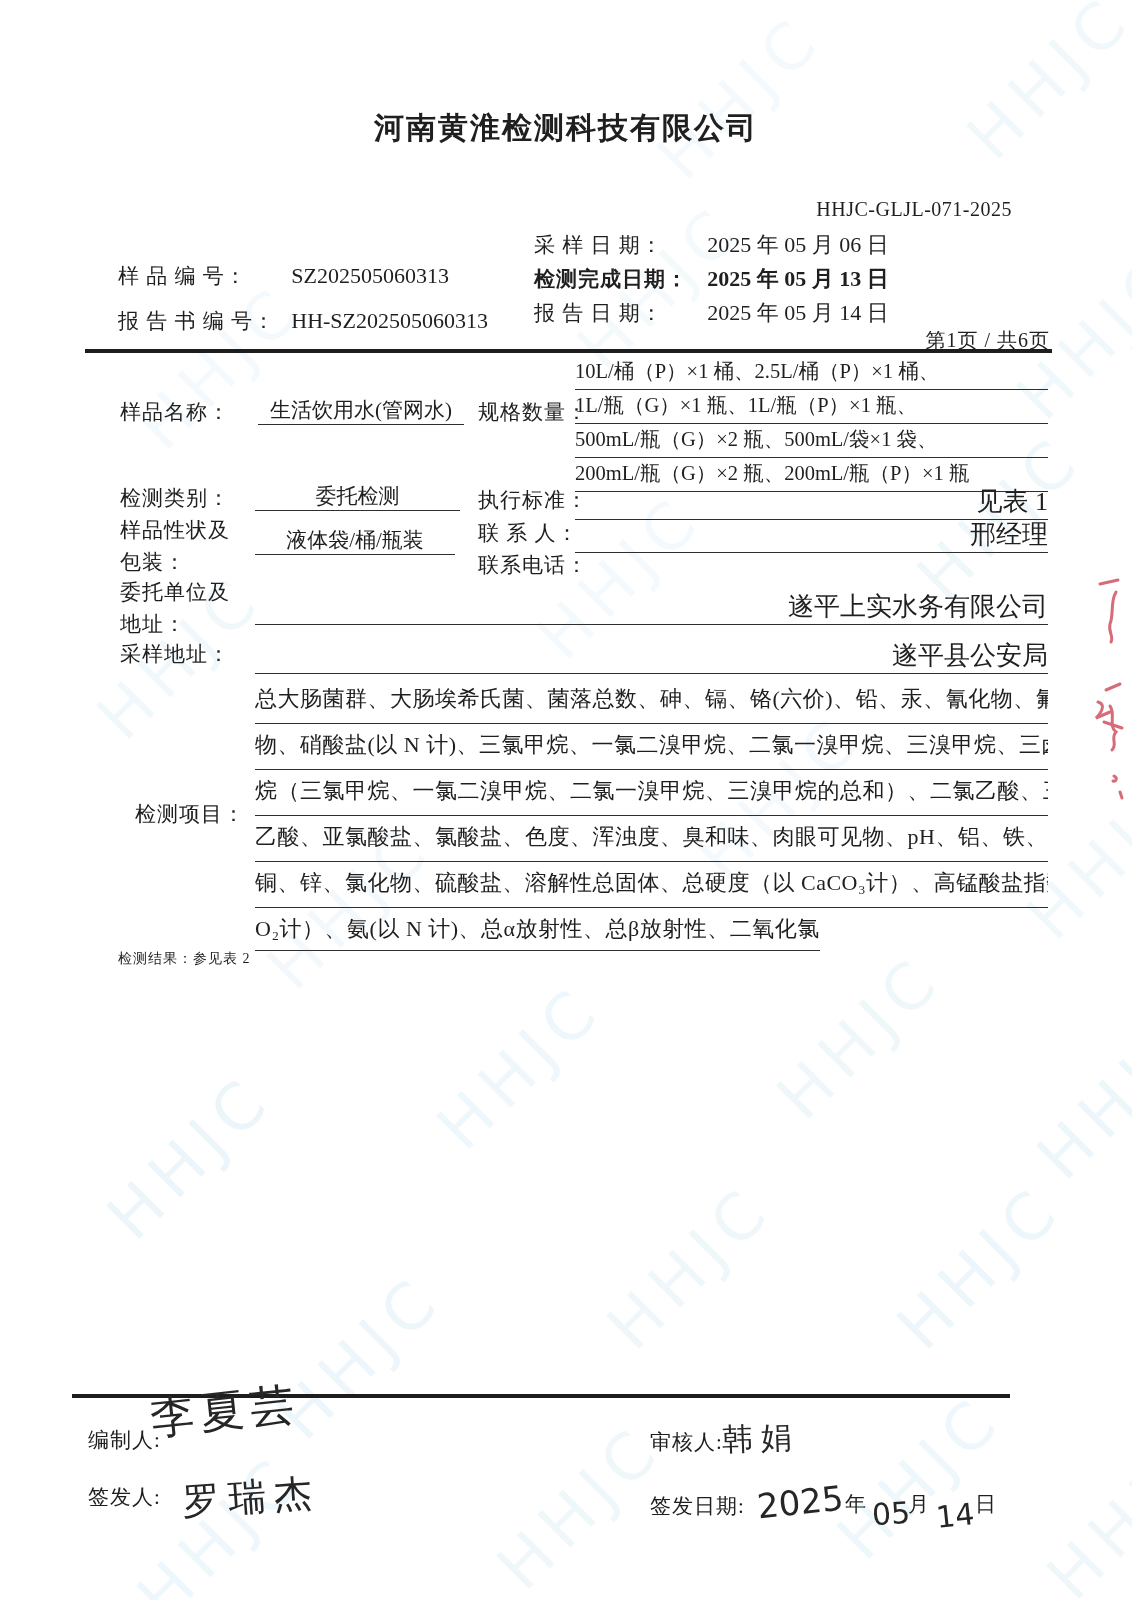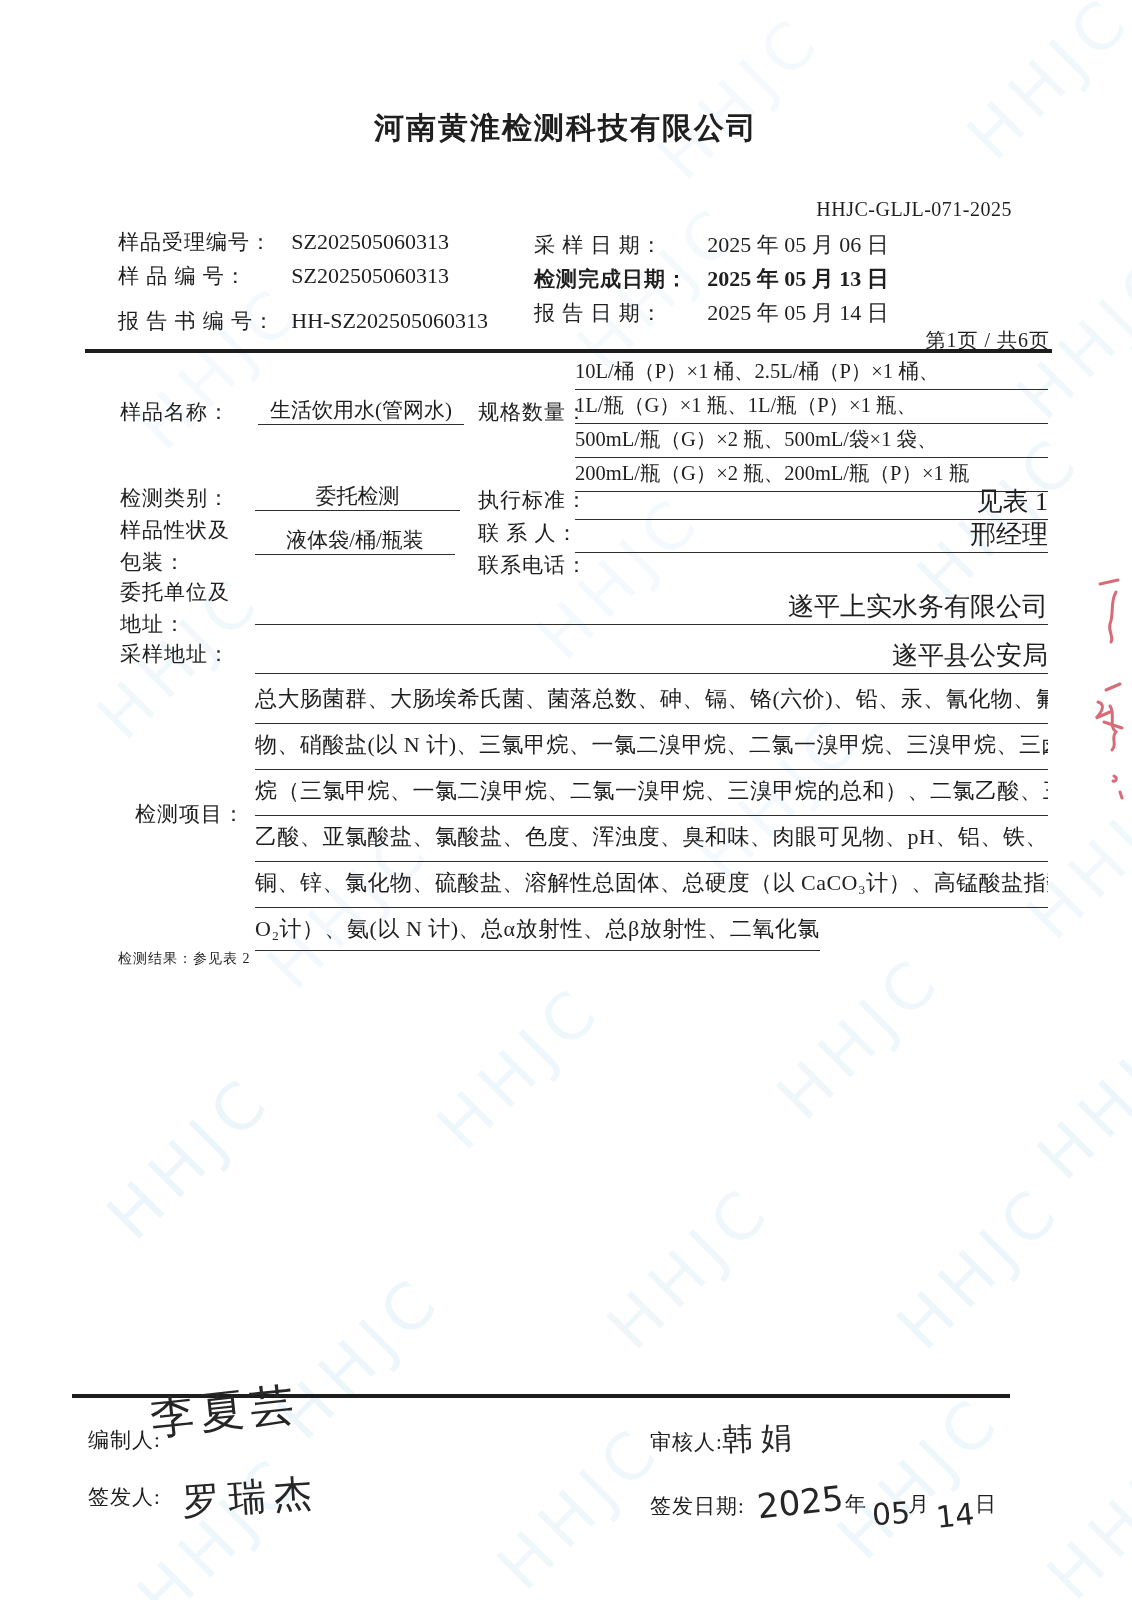--- a/index.html
+++ b/index.html
@@ -116,24 +116,20 @@
       <span class="wm" style="left: 880px; top: 1230px; opacity: 0.15;">HHJC</span>
       <span class="wm" style="left: 120px; top: 1500px; opacity: 0.14;">HHJC</span>
       <span class="wm" style="left: 480px; top: 1470px; opacity: 0.13;">HHJC</span>
       <span class="wm" style="left: 820px; top: 1440px; opacity: 0.14;">HHJC</span>
       <span class="wm" style="left: 1030px; top: 1480px; opacity: 0.13;">HHJC</span>
     </div>
 
   <div class="company-name">河南黄淮检测科技有限公司</div>
   <div class="doc-number">HHJC-GLJL-071-2025</div>
 
-  <div class="meta-row m-l" style="top:228px;">
-    <span class="lbl">样品受理编号：</span>
-    <span class="val">SZ202505060313</span>
-  </div>
   <div class="meta-row m-l" style="top:262px;">
     <span class="lbl">样 品 编 号：</span>
     <span class="val">SZ202505060313</span>
   </div>
   <div class="meta-row m-l" style="top:307px;">
     <span class="lbl">报 告 书 编 号：</span>
     <span class="val">HH-SZ202505060313</span>
   </div>
   <div class="meta-row m-r" style="top:230px;">
     <span class="lbl">采 样 日 期：</span>

